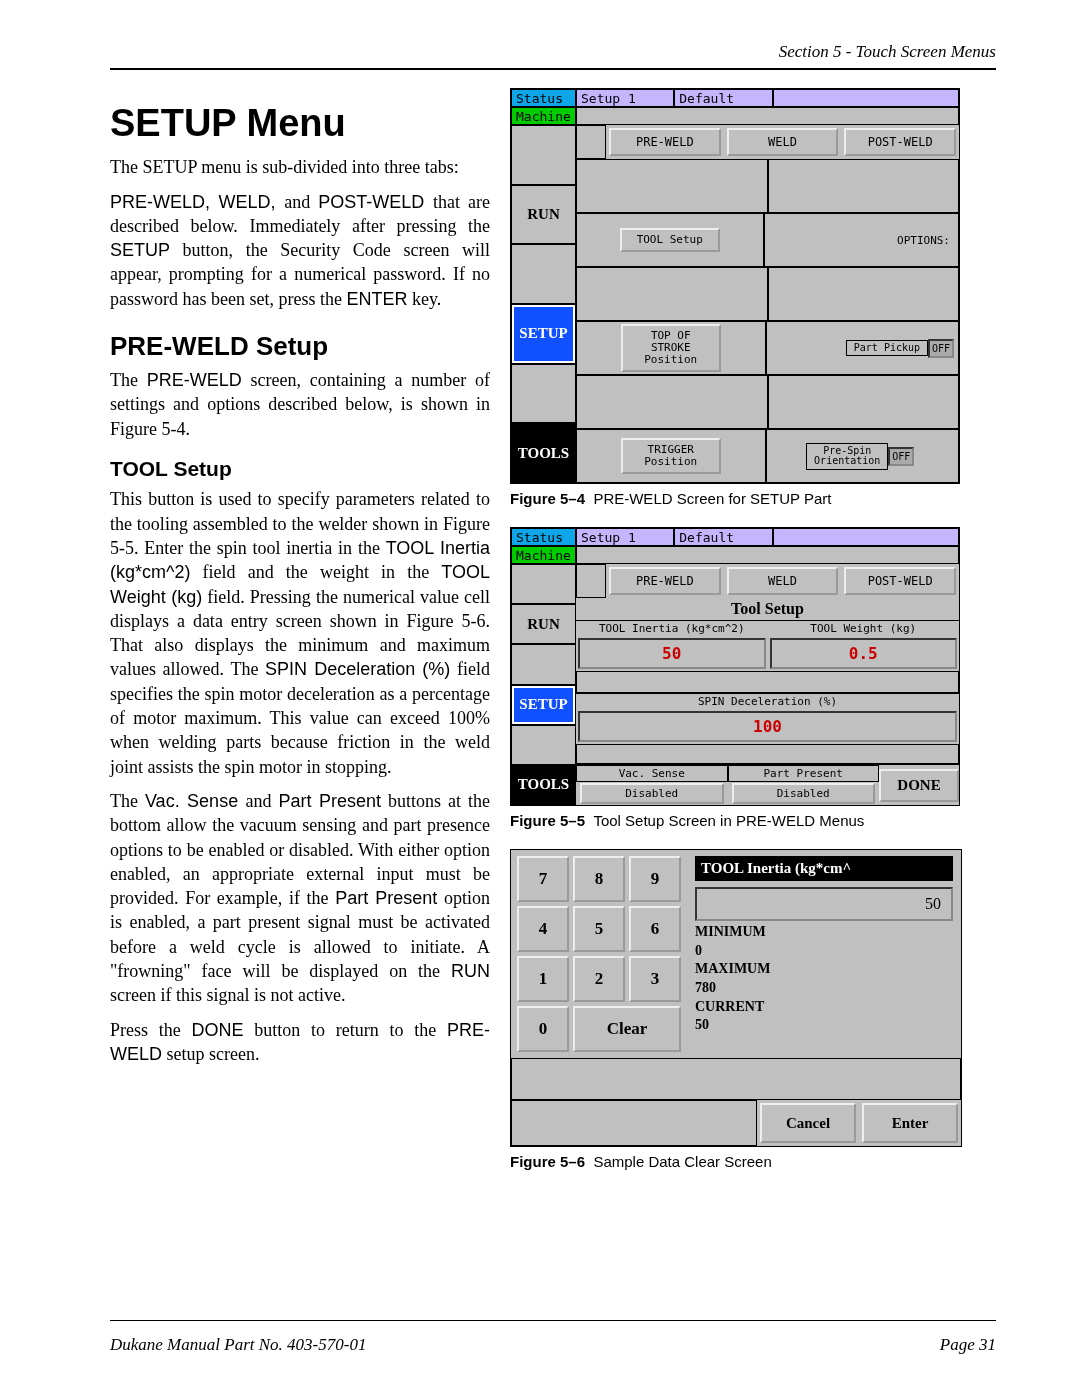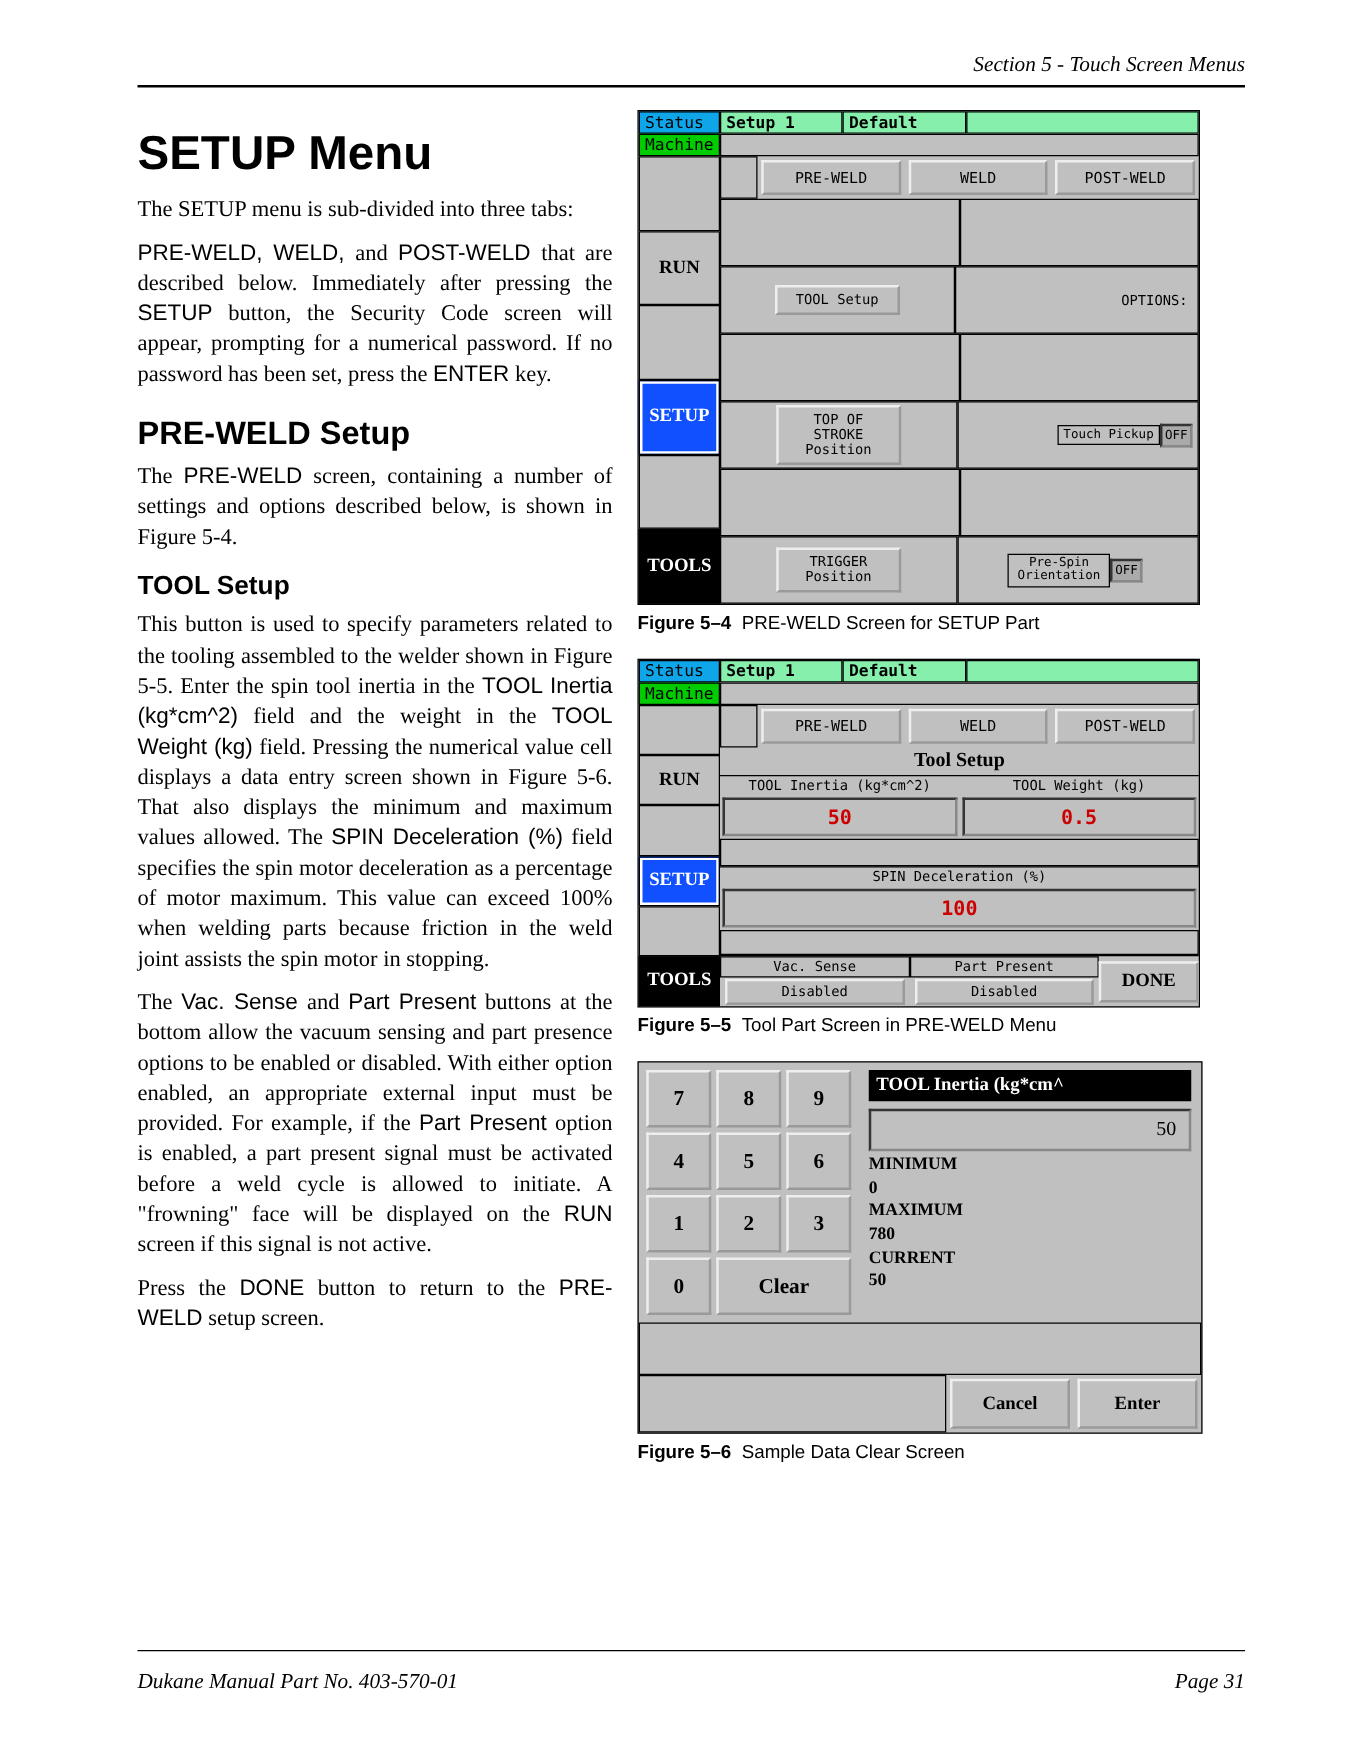--- a/index.html
+++ b/index.html
@@ -94,21 +94,21 @@
   }
   .fig-caption {
     font-family: Arial, Helvetica, sans-serif;
     font-size: 15px;
     margin: 4px 0 20px 0;
   }
   .fig-caption b { font-weight: bold; }
 
   .status-row { display:flex; height:18px; }
   .status-cell { border:1px solid #000; padding:1px 4px; box-sizing:border-box; }
-  .cyan-row { background:#86efac; flex:1; display:flex;font-weight:bold; }
+  .cyan-row { background:#c4b5fd; flex:1; display:flex; }
   .green-cell { background:#0c0; width:65px; }
   .grey-cell { background:#0ea5e9; width:65px; }
 
   .scr-body { display:flex; }
   .side-col { width:65px; display:flex; flex-direction:column; }
   .side-btn {
     flex:1; border:1px solid #000; display:flex; align-items:center; justify-content:center;
     background:#c0c0c0; font-weight:bold; font-family:"Times New Roman",serif; font-size:15px;
     height:52px;
   }
@@ -256,21 +256,21 @@
               <div class="content-cell"></div>
             </div>
             <div class="content-row">
               <div class="content-cell">
                 <div class="mini-btn" style="white-space:pre">TOP OF
 STROKE
 Position</div>
               </div>
               <div class="content-cell" style="justify-content:flex-end;padding-right:4px">
                 <div class="opt-toggle">
-                  <div class="txt">Touch Pickup</div>
+                  <div class="txt">Part Pickup</div>
                   <div class="off">OFF</div>
                 </div>
               </div>
             </div>
             <div class="content-row">
               <div class="content-cell"></div>
               <div class="content-cell"></div>
             </div>
             <div class="content-row">
               <div class="content-cell">
@@ -348,21 +348,21 @@
                 <div class="btn">Disabled</div>
               </div>
               <div style="width:80px;display:flex;align-items:center;justify-content:center">
                 <div class="done-btn" style="width:68px">DONE</div>
               </div>
             </div>
           </div>
         </div>
       </div>
       <div class="fig-caption">
-        <b>Figure 5–5</b>&nbsp;&nbsp;<span>Tool Part Screen in PRE-WELD Menu</span>
+        <b>Figure 5–5</b>&nbsp;&nbsp;<span>Tool Setup Screen in PRE-WELD Menus</span>
       </div>
 
       <div class="keypad-screen">
         <div class="kp-top">
           <div class="kp-grid">
             <div class="kp-key">7</div>
             <div class="kp-key">8</div>
             <div class="kp-key">9</div>
             <div class="kp-key">4</div>
             <div class="kp-key">5</div>

